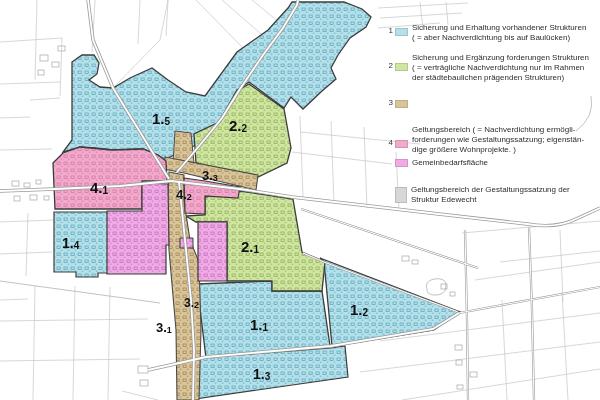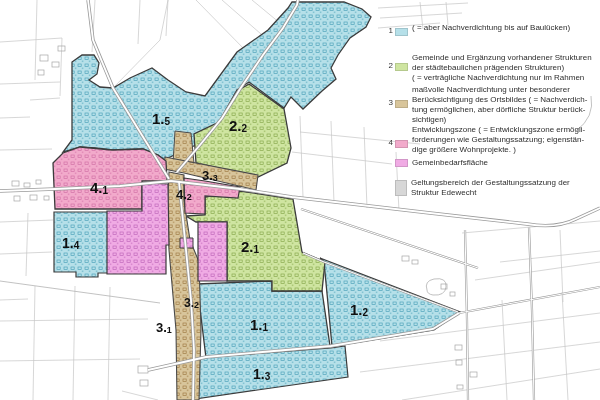--- a/index.html
+++ b/index.html
@@ -216,59 +216,54 @@
     <text class="zl" x="253" y="379" font-size="14"><tspan>1.</tspan><tspan font-size="10" dy="1">3</tspan></text>
     <text class="zl" x="350" y="315" font-size="15"><tspan>1.</tspan><tspan font-size="10" dy="1">2</tspan></text>
   </g>
 </svg>
 
 <div id="legend">
   <div class="lg-item i1" style="top:23px">
     <span class="lg-numcol">1</span>
     <span class="lg-swatch" style="background: rgb(182, 224, 233);"></span>
     <div class="lg-text">
+      <div>Sicherung und Erhaltung vorhandener Strukturen</div>
       <div>( = aber Nachverdichtung bis auf Baulücken)</div>
     </div>
   </div>
   <div class="lg-item i2" style="top:53px">
     <span class="lg-numcol">2</span>
     <span class="lg-swatch" style="background: rgb(207, 229, 161);"></span>
     <div class="lg-text">
-      <div>Gemeinde und Ergänzung vorhandener Strukturen</div>
+      <div>Sicherung und Ergänzung forderungen Strukturen</div>
+      <div>( = verträgliche Nachverdichtung nur im Rahmen</div>
       <div>der städtebaulichen prägenden Strukturen)</div>
-      <div>( = verträgliche Nachverdichtung nur im Rahmen</div>
     </div>
   </div>
   <div class="lg-item i3" style="top:85px">
     <span class="lg-numcol">3</span>
     <span class="lg-swatch" style="background: rgb(216, 197, 155);"></span>
-    <div class="lg-text">
-      <div>maßvolle Nachverdichtung unter besonderer</div>
-      <div>Berücksichtigung des Ortsbildes ( = Nachverdich-</div>
-      <div>tung ermöglichen, aber dörfliche Struktur berück-</div>
-      <div>sichtigen)</div>
-    </div>
   </div>
   <div class="lg-item i4" style="top:125px">
     <span class="lg-numcol">4</span>
     <span class="lg-swatch" style="background: rgb(242, 170, 203);"></span>
     <div class="lg-text">
-      <div>Entwicklungszone ( = Entwicklungszone ermögli-</div>
+      <div>Geltungsbereich ( = Nachverdichtung ermögli-</div>
       <div>forderungen wie Gestaltungssatzung; eigenstän-</div>
       <div>dige größere Wohnprojekte. )</div>
     </div>
   </div>
   <div class="lg-item i5" style="top:158px">
     <span class="lg-numcol"></span>
     <span class="lg-swatch" style="background: rgb(240, 171, 228);"></span>
     <div class="lg-text">
       <div>Gemeinbedarfsfläche</div>
     </div>
   </div>
-  <div class="lg-item i6" style="top:178px">
+  <div class="lg-item i6" style="top:185px">
     <span class="lg-numcol"></span>
     <span class="lg-swatch tall" style="background: rgb(215, 215, 215);"></span>
     <div class="lg-text">
       <div>Geltungsbereich der Gestaltungssatzung der</div>
       <div>Struktur Edewecht</div>
     </div>
   </div>
 </div>
 
 </div>

